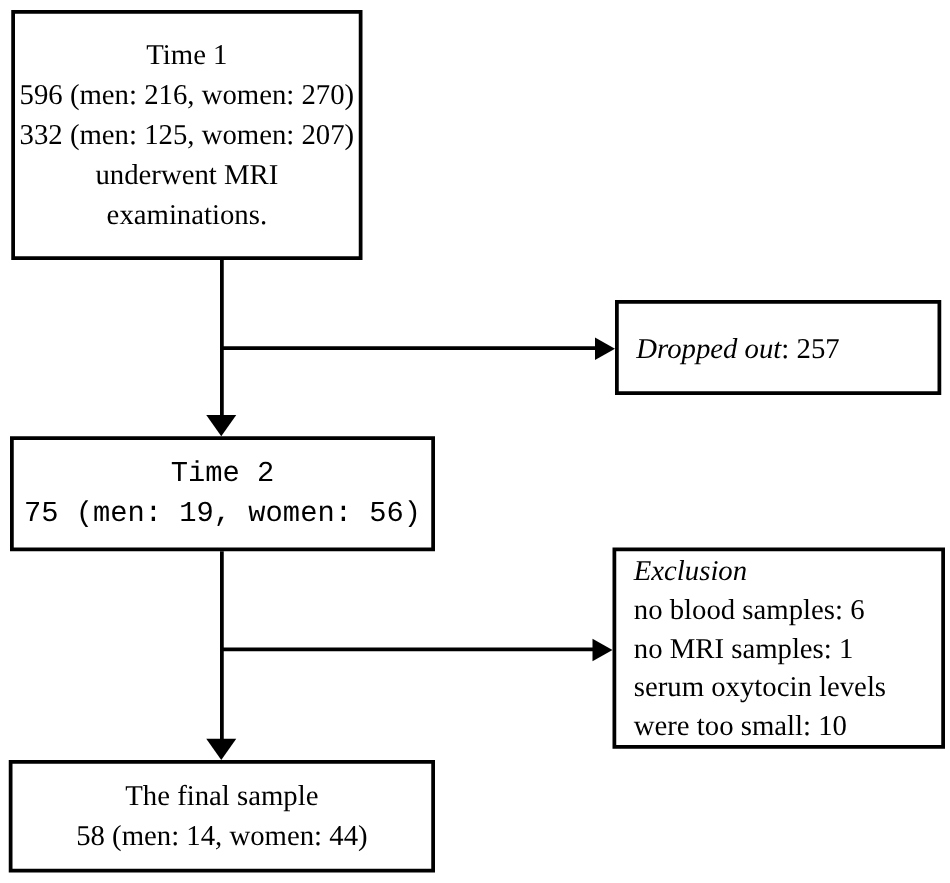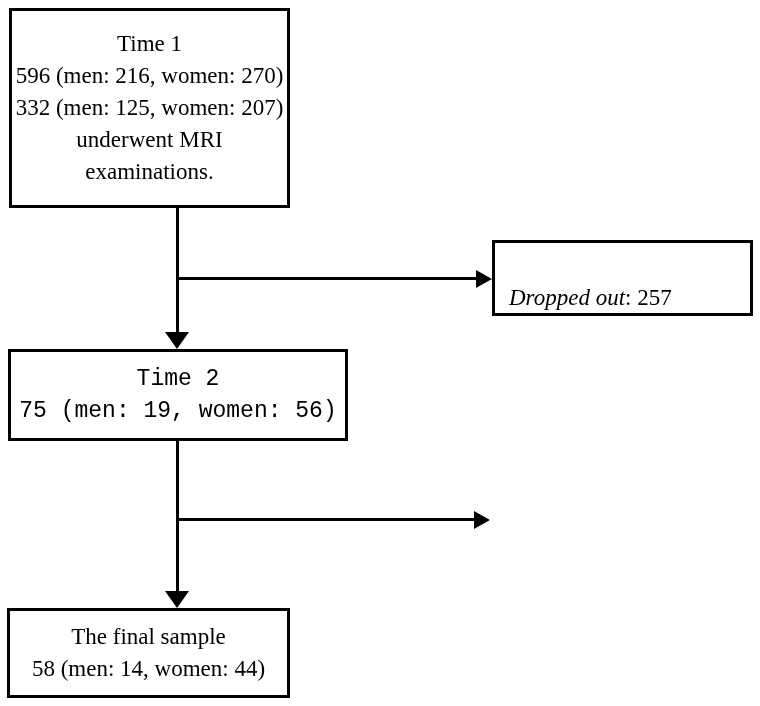--- a/index.html
+++ b/index.html
@@ -26,31 +26,31 @@
   .box.centered {
     display: flex;
     flex-direction: column;
     justify-content: center;
     text-align: center;
     line-height: 32px;
   }
   .box.leftal {
     display: flex;
     flex-direction: column;
-    justify-content: flex-end;
+    justify-content: center;
     text-align: left;
     padding-left: 14px;
     padding-right: 6px;
     line-height: 31px;
   }
   #box-time1   { left: 9px;   top: 8px;   width: 281px; height: 200px; }
   #box-dropped { left: 492px; top: 240px; width: 261px; height: 76px;  }
   #box-time2   { left: 8px;   top: 349px; width: 340px; height: 92px; font-family: Liberation Mono, monospace;  }
   #box-excl    { left: 490px; top: 438px; width: 266px; height: 161px; }
-  #box-final   { left: 7px;   top: 608px; width: 283px; height: 90px;  }
+  #box-final   { left: 7px;   top: 608px; width: 341px; height: 90px;  }
 
   .ital { font-style: italic; }
 
   .vline, .hline {
     position: absolute;
     background: #000000;
   }
   .vline { width: 3px; }
   .hline { height: 3px; }
 
@@ -104,19 +104,26 @@
     <div>Time 2</div>
     <div>75 (men: 19, women: 56)</div>
   </div>
 
   <div class="vline" id="vline2"></div>
   <div class="arrow-down" id="arrow3"></div>
 
   <div class="hline" id="hline2"></div>
   <div class="arrow-right" id="arrow4"></div>
 
+  <div class="box leftal" id="box-excl">
+    <div class="ital">Exclusion</div>
+    <div>no blood samples: 6</div>
+    <div>no MRI samples: 1</div>
+    <div>serum oxytocin levels</div>
+    <div>were too small: 10</div>
+  </div>
 
   <div class="box centered" id="box-final">
     <div>The final sample</div>
     <div>58 (men: 14, women: 44)</div>
   </div>
 
 </div>
 
 </body></html>

